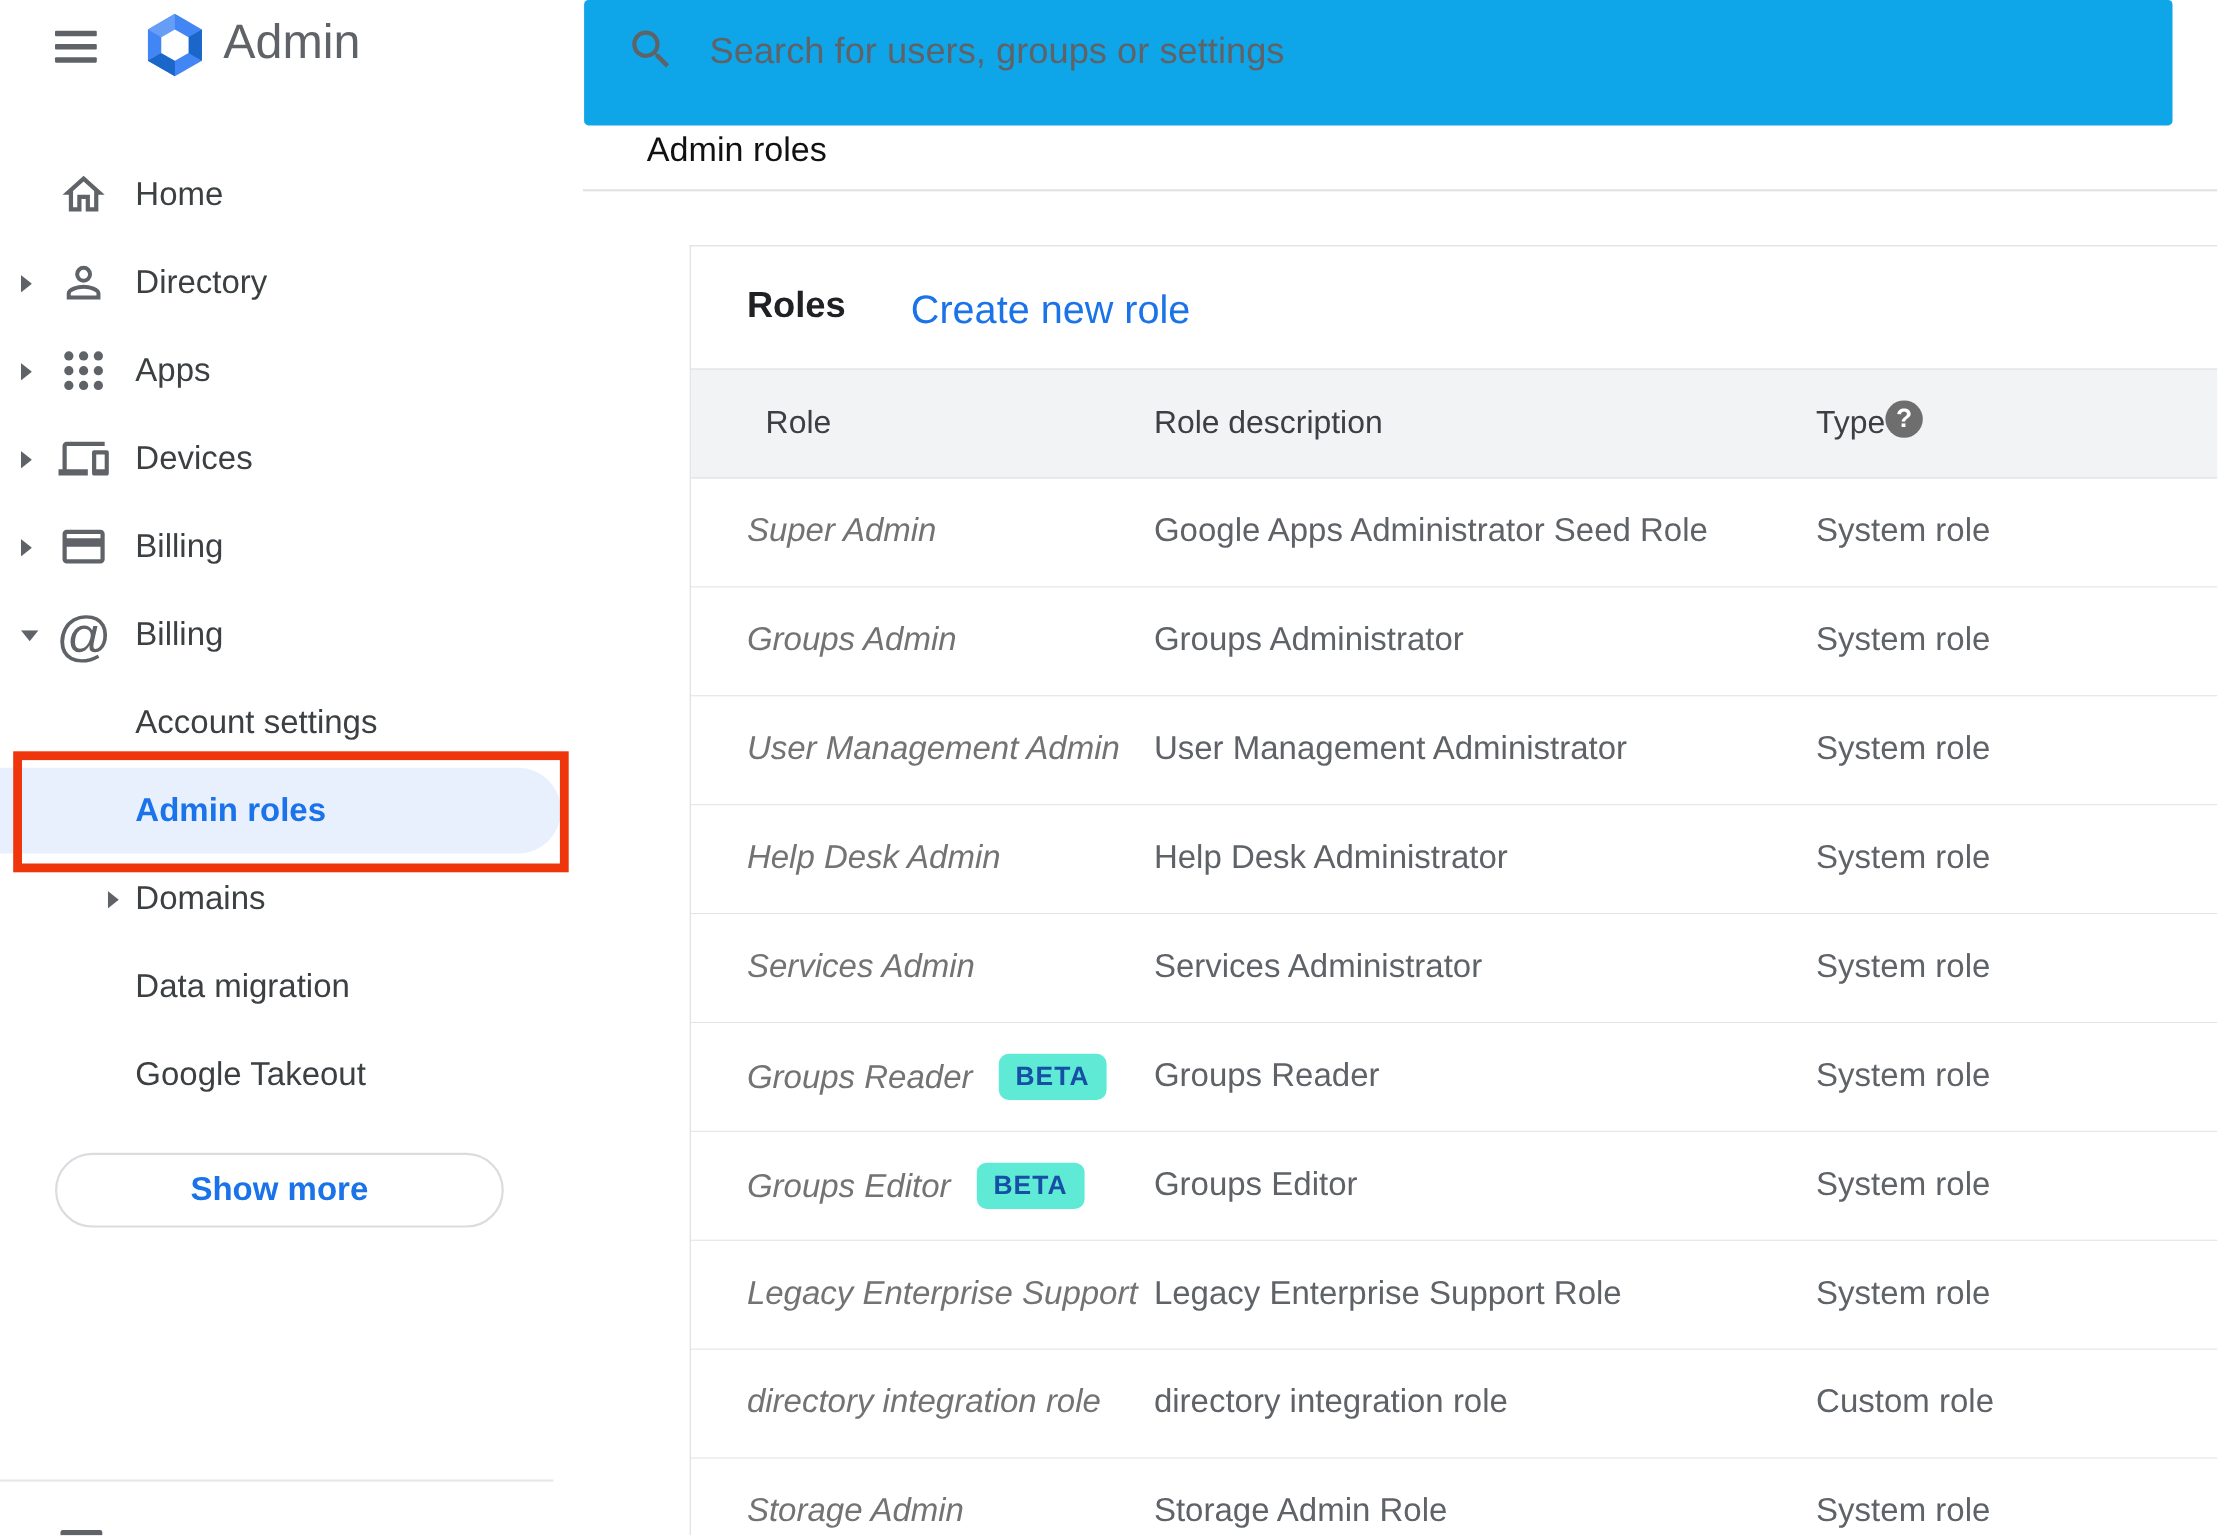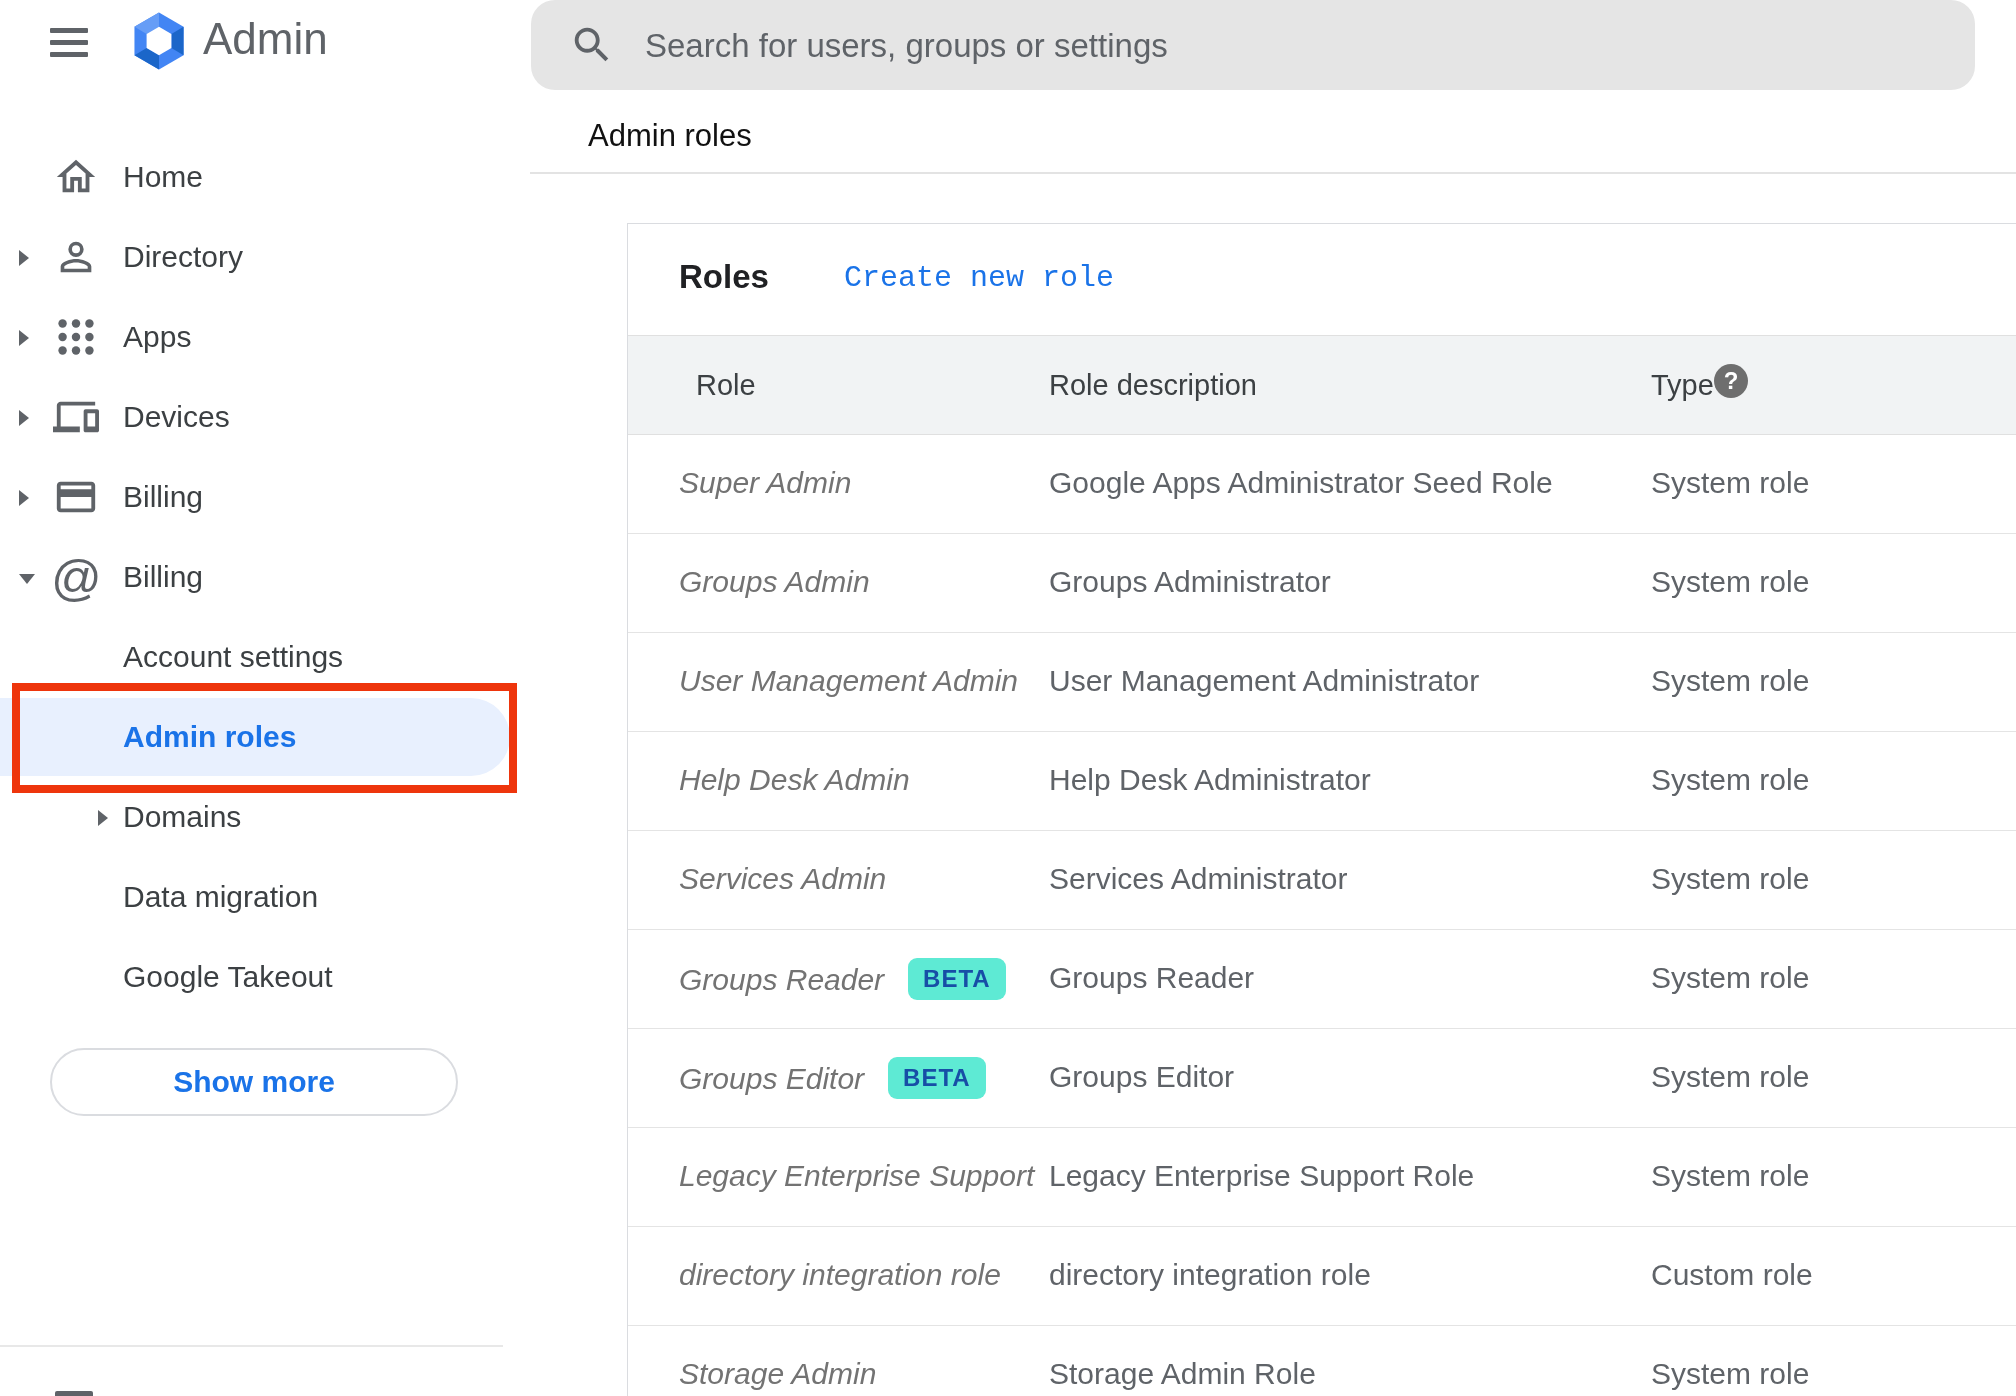--- a/index.html
+++ b/index.html
@@ -7,21 +7,21 @@
        font-family:"Liberation Sans","DejaVu Sans",sans-serif;color:#202124;}
   
   .hamburger{position:absolute;left:50px;top:24px;width:40px;height:36px;cursor:pointer;}
   .hamburger span{position:absolute;left:0;width:38px;height:5px;background:#5f6368;border-radius:1px;}
   .hamburger span:nth-child(1){top:4px;}
   .hamburger span:nth-child(2){top:16px;}
   .hamburger span:nth-child(3){top:28px;}
   .logo{position:absolute;left:128px;top:10px;width:62px;height:62px;}
   .logo-text{position:absolute;left:203px;top:14px;font-size:44px;color:#5f6368;letter-spacing:0;}
   
-  .searchbar{position:absolute;left:531px;top:0;width:1444px;height:90px;background:#e5e5e5;border-radius:24px;}
+  .searchbar{position:absolute;left:531px;top:0;width:1444px;height:114px;background:#0ea5e9;border-radius:4px;}
   .search-icon{position:absolute;left:38px;top:22px;width:46px;height:46px;}
   .searchbar input{position:absolute;left:112px;top:0;width:1300px;height:90px;border:none;outline:none;
        background:transparent;font-family:inherit;font-size:33px;color:#202124;}
   .searchbar input::placeholder{color:#5f6368;opacity:1;}
   
   .page-title{position:absolute;left:588px;top:118px;font-size:31px;color:#111;}
   .title-divider{position:absolute;left:530px;top:172px;right:0;height:2px;background:#e3e3e3;}
   
   .nav{position:absolute;left:0;top:137px;width:531px;}
   .nav-item{position:relative;height:80px;cursor:pointer;}
@@ -39,21 +39,21 @@
   .show-more{position:absolute;left:50px;top:1048px;width:408px;height:68px;border:2px solid #dadce0;border-radius:36px;
        box-sizing:border-box;background:#fff;display:flex;align-items:center;justify-content:center;cursor:pointer;}
   .show-more span{font-size:30px;color:#1a73e8;font-weight:bold;}
   .sidebar-divider{position:absolute;left:0;top:1345px;width:503px;height:2px;background:#e8e8e8;}
   .partial-icon{position:absolute;left:55px;top:1391px;width:38px;height:5px;background:#5f6368;border-radius:2px 2px 0 0;}
   
   .card{position:absolute;left:627px;top:223px;width:1389px;height:1300px;background:#fff;
         border-top:1px solid #dadce0;border-left:1px solid #dadce0;box-sizing:border-box;}
   .card-header{position:relative;height:111px;}
   .card-title{position:absolute;left:51px;top:34px;font-size:33px;font-weight:bold;color:#202124;}
-  .create-link{position:absolute;left:216px;top:37px;font-size:30px;color:#1a73e8;cursor:pointer;font-family:Liberation Mono, monospace;}
+  .create-link{position:absolute;left:200px;top:37px;font-size:36px;color:#1a73e8;cursor:pointer;}
   .thead{position:relative;height:98px;background:#f1f3f4;border-top:1px solid #e0e0e0;border-bottom:1px solid #e0e0e0;box-sizing:content-box;}
   .th{position:absolute;top:33px;font-size:29px;color:#3c4043;}
   .th.c0{left:68px;} .th.c1{left:421px;} .th.c2{left:1023px;}
   .help-icon{position:absolute;left:1086px;top:28px;width:34px;height:34px;border-radius:50%;background:#6e6e6e;
        color:#fff;font-size:24px;font-weight:bold;display:flex;align-items:center;justify-content:center;cursor:pointer;}
   .trow{position:relative;height:98px;border-bottom:1px solid #e4e4e4;}
   .cell-role{position:absolute;left:51px;top:31px;font-size:30px;}
   .cell-role a{color:#737373;text-decoration:none;cursor:pointer;font-style:italic;}
   .beta{display:inline-block;margin-left:24px;padding:7px 15px;background:#5eead4;color:#174ea6;
        font-size:24px;font-weight:bold;border-radius:9px;letter-spacing:1px;position:relative;top:-3px;}

